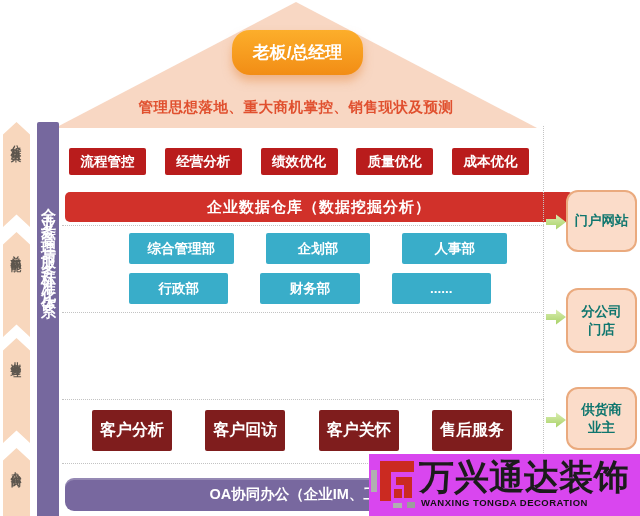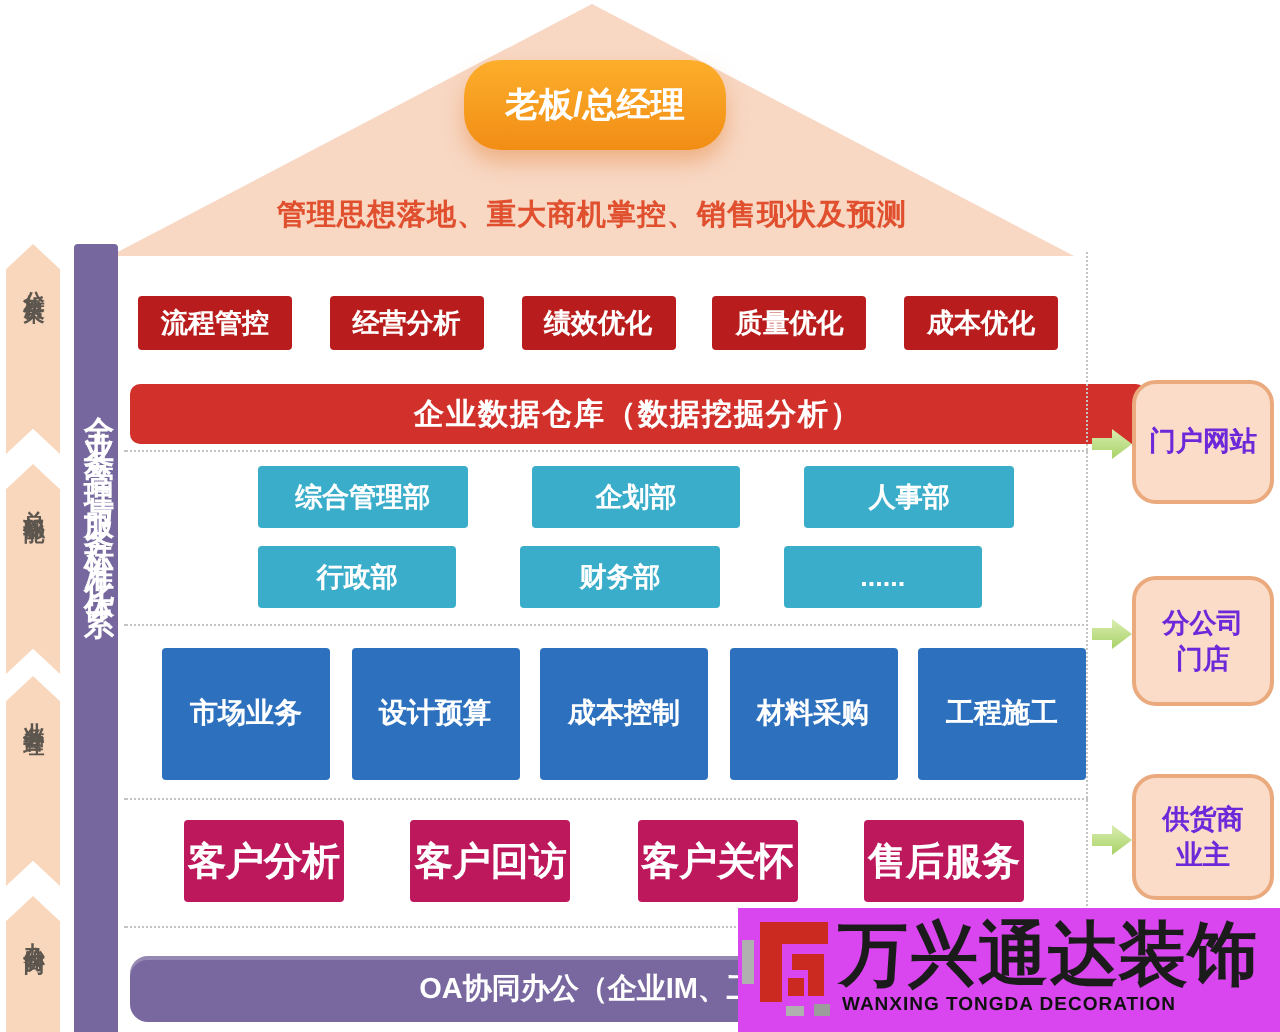--- a/index.html
+++ b/index.html
@@ -58,42 +58,42 @@
     position:absolute;left:65px;top:192px;width:508px;height:30px;
     background:#d1312a;border-radius:5px;color:#fff;font-weight:bold;font-size:15px;
     display:flex;align-items:center;justify-content:center;letter-spacing:1px;
   }
   .row-dept1{left:97px;top:233px;width:410px;height:31px;}
   .row-dept2{left:97px;top:273px;width:394px;height:31px;}
   .btn-cyan{width:112px;height:31px;background:#39adc9;font-size:13.5px;margin-left:32px;}
   .row-biz{left:81px;top:324px;width:462px;height:66px;}
   .btn-blue-lg{width:84px;height:66px;background:#2c70be;font-size:14px;}
   .row-cust{left:92px;top:410px;width:420px;height:41px;}
-  .btn-blue{width:80px;height:41px;background:#be185d;font-size:19px;}
+  .btn-blue{width:80px;height:41px;background:#7f1d1d;font-size:16px;}
   .oa-bar{
     position:absolute;left:65px;top:478px;width:472px;height:33px;
     background:#78689f;border-radius:9px;color:#fff;font-weight:bold;font-size:14.5px;
     display:flex;align-items:center;justify-content:center;
     box-shadow:inset 0 2px 0 rgba(255,255,255,.22);
   }
   
   .dot-h{position:absolute;left:62px;width:482px;height:0;border-top:1px dotted #c3c3c3;}
   .dot-v{position:absolute;left:543px;top:126px;height:337px;width:0;border-left:1px dotted #c3c3c3;}
   
   .flow-arrow{
     position:absolute;left:546px;width:20px;height:18px;
     background:linear-gradient(180deg,#dff0b8,#a3cf60);
     clip-path:polygon(0 33%,50% 33%,50% 8%,100% 50%,50% 92%,50% 67%,0 67%);
     filter:drop-shadow(0 0 1px #86b84b);
   }
   .rlink{
     position:absolute;left:566px;width:71px;box-sizing:border-box;
     background:#fbdcc9;border:2px solid #eaaa7e;border-radius:12px;
     display:flex;flex-direction:column;align-items:center;justify-content:center;
-    color:#6d28d9;font-weight:bold;font-size:13.5px;line-height:18px;text-align:right;
+    color:#0f766e;font-weight:bold;font-size:13.5px;line-height:18px;text-align:right;
   }
   .rlink span:empty{display:none;}
   
   .watermark{position:absolute;left:369px;top:454px;width:271px;height:62px;background:#d946ef;z-index:10;}
   .wm-cn{position:absolute;left:50px;top:0px;font-size:35px;font-weight:bold;color:#1b1b1b;letter-spacing:0px;white-space:nowrap;}
   .wm-en{position:absolute;left:52px;top:43px;font-size:9.5px;font-weight:bold;color:#111;letter-spacing:.5px;white-space:nowrap;}
   .wm-logo{position:absolute;left:2px;top:4px;width:46px;height:52px;}
   .wm-logo div{position:absolute;}
   .lg-grey{background:#b0b0b0;}
   .lg-red{background:#cb2a21;}
@@ -154,27 +154,20 @@
     <div class="btn btn-cyan">综合管理部</div>
     <div class="btn btn-cyan">企划部</div>
     <div class="btn btn-cyan">人事部</div>
   </div>
   <div class="row row-dept2">
     <div class="btn btn-cyan">行政部</div>
     <div class="btn btn-cyan">财务部</div>
     <div class="btn btn-cyan">......</div>
   </div>
 
-  <div class="row row-biz">
-    <div class="btn btn-blue-lg">市场业务</div>
-    <div class="btn btn-blue-lg">设计预算</div>
-    <div class="btn btn-blue-lg">成本控制</div>
-    <div class="btn btn-blue-lg">材料采购</div>
-    <div class="btn btn-blue-lg">工程施工</div>
-  </div>
 
   <div class="row row-cust">
     <div class="btn btn-blue">客户分析</div>
     <div class="btn btn-blue">客户回访</div>
     <div class="btn btn-blue">客户关怀</div>
     <div class="btn btn-blue">售后服务</div>
   </div>
 
   <div class="oa-bar">OA协同办公（企业IM、工作</div>
 

